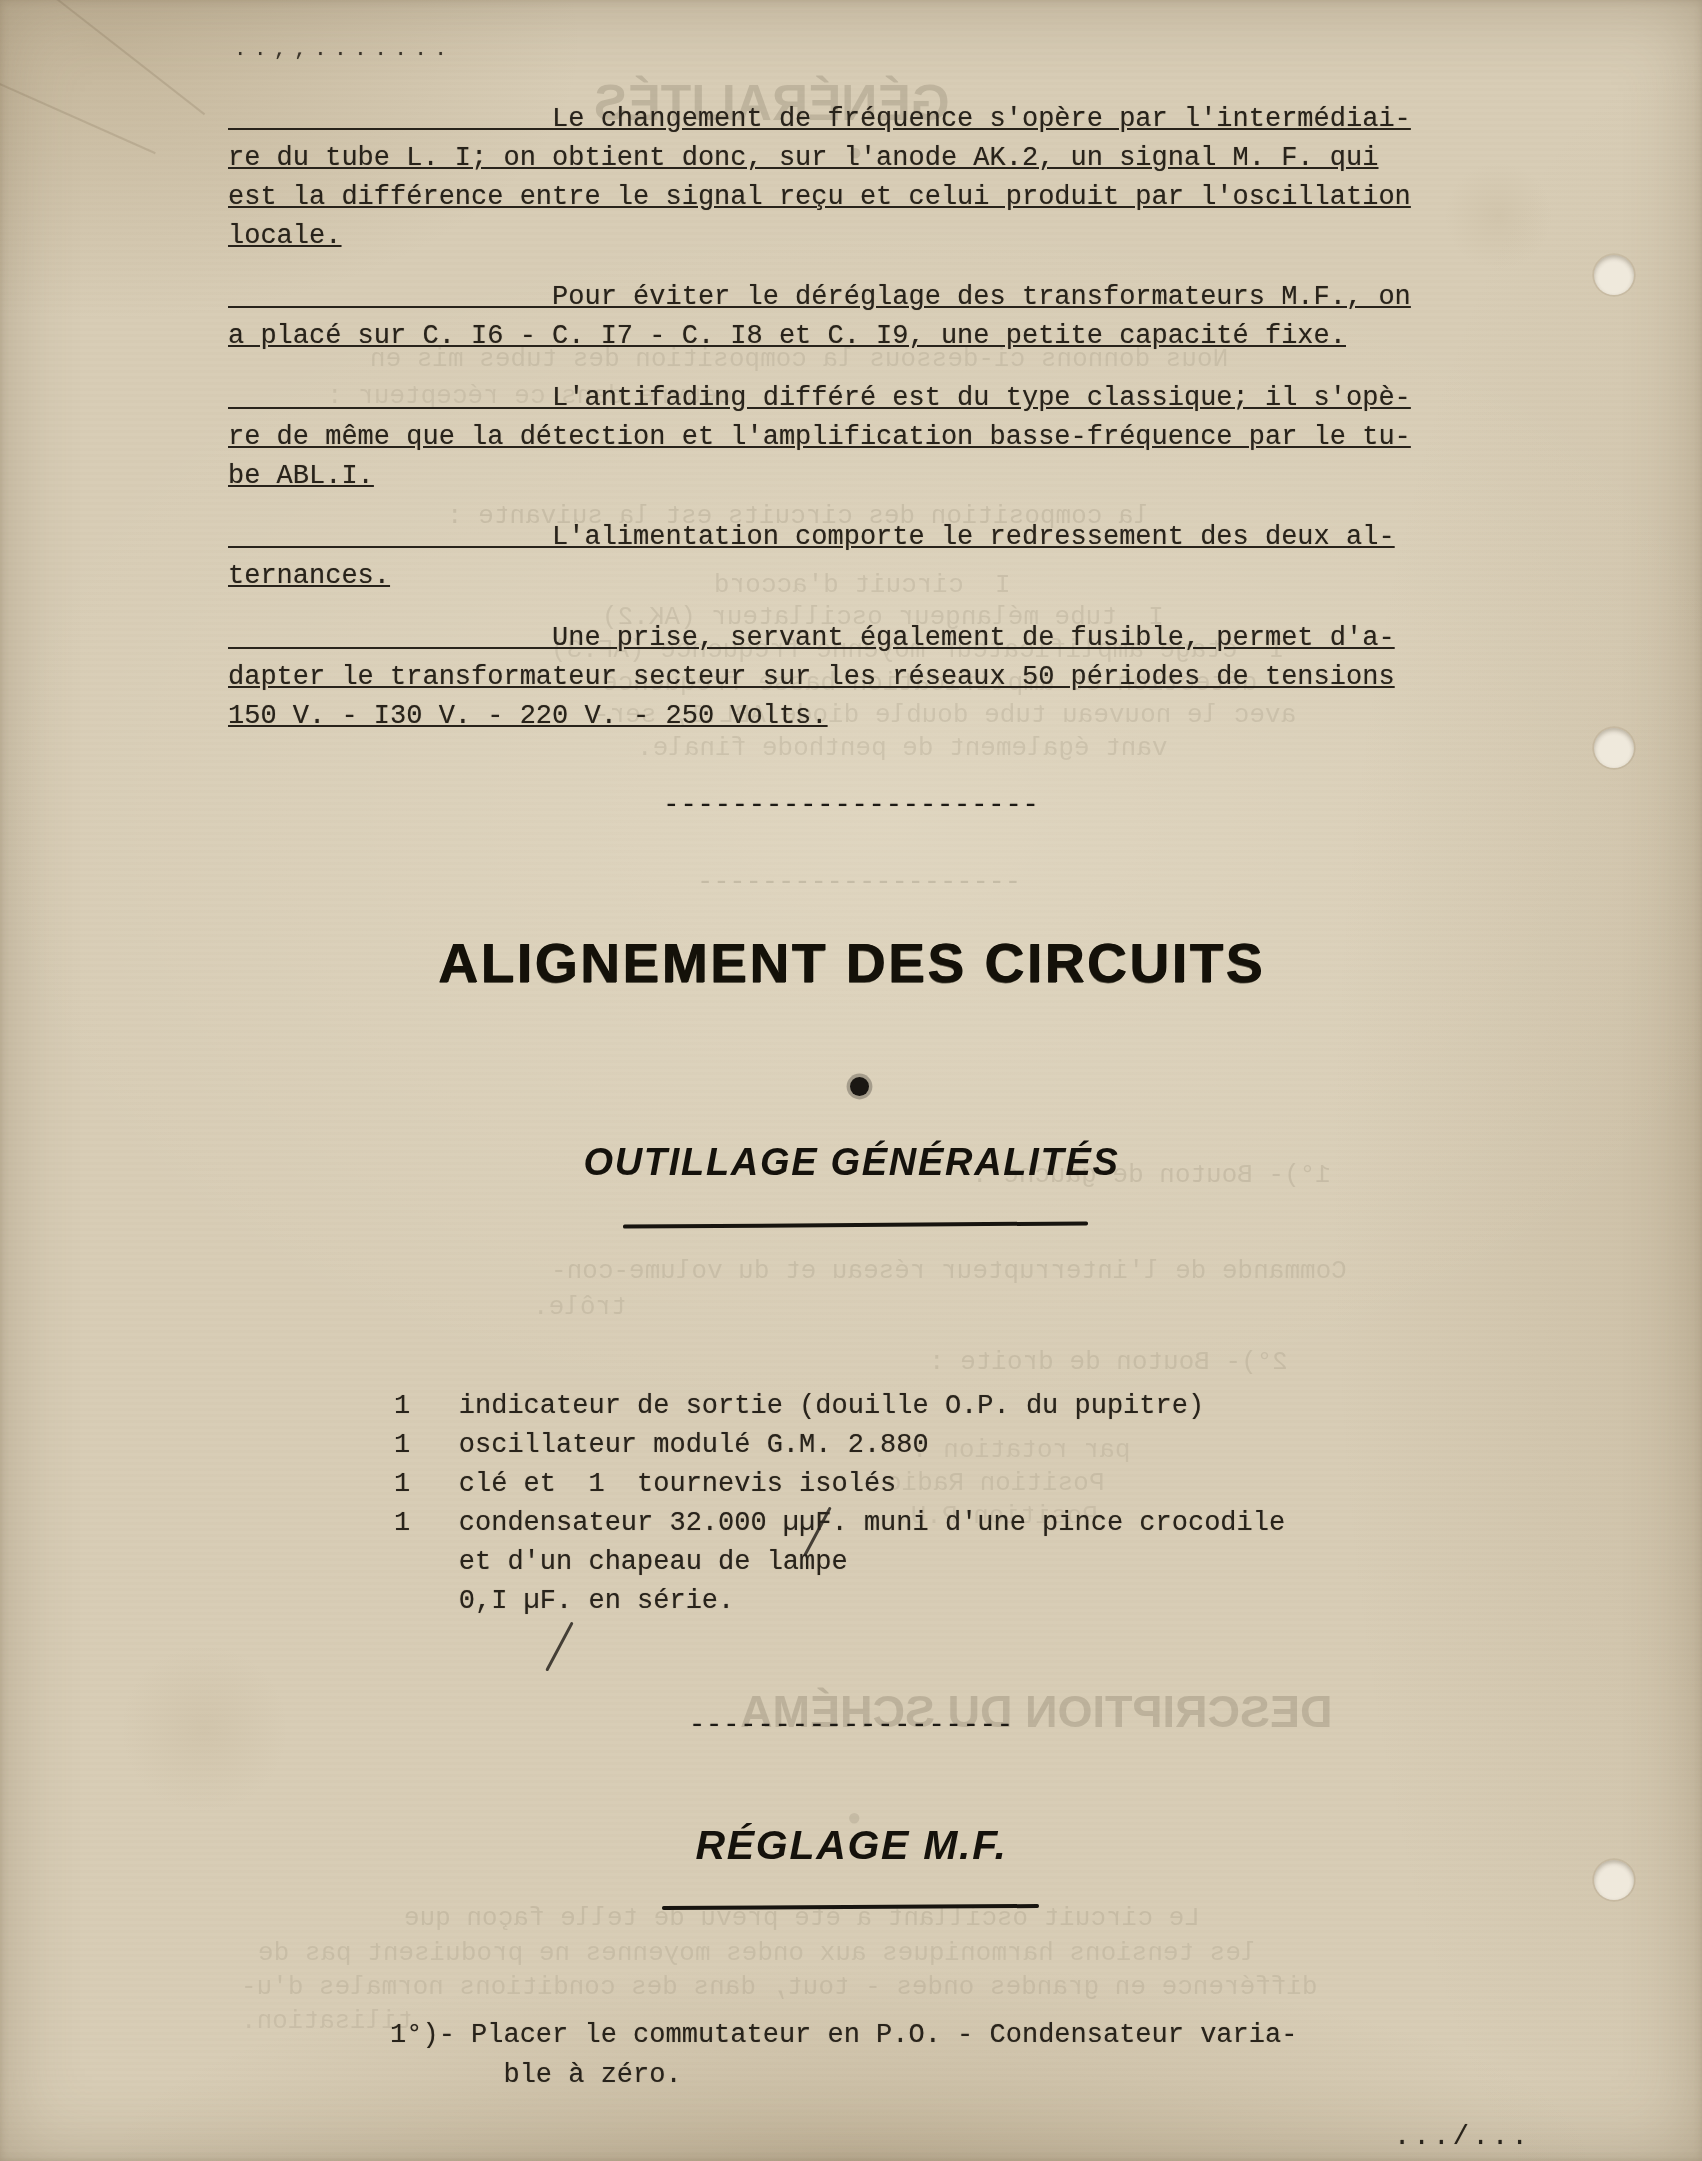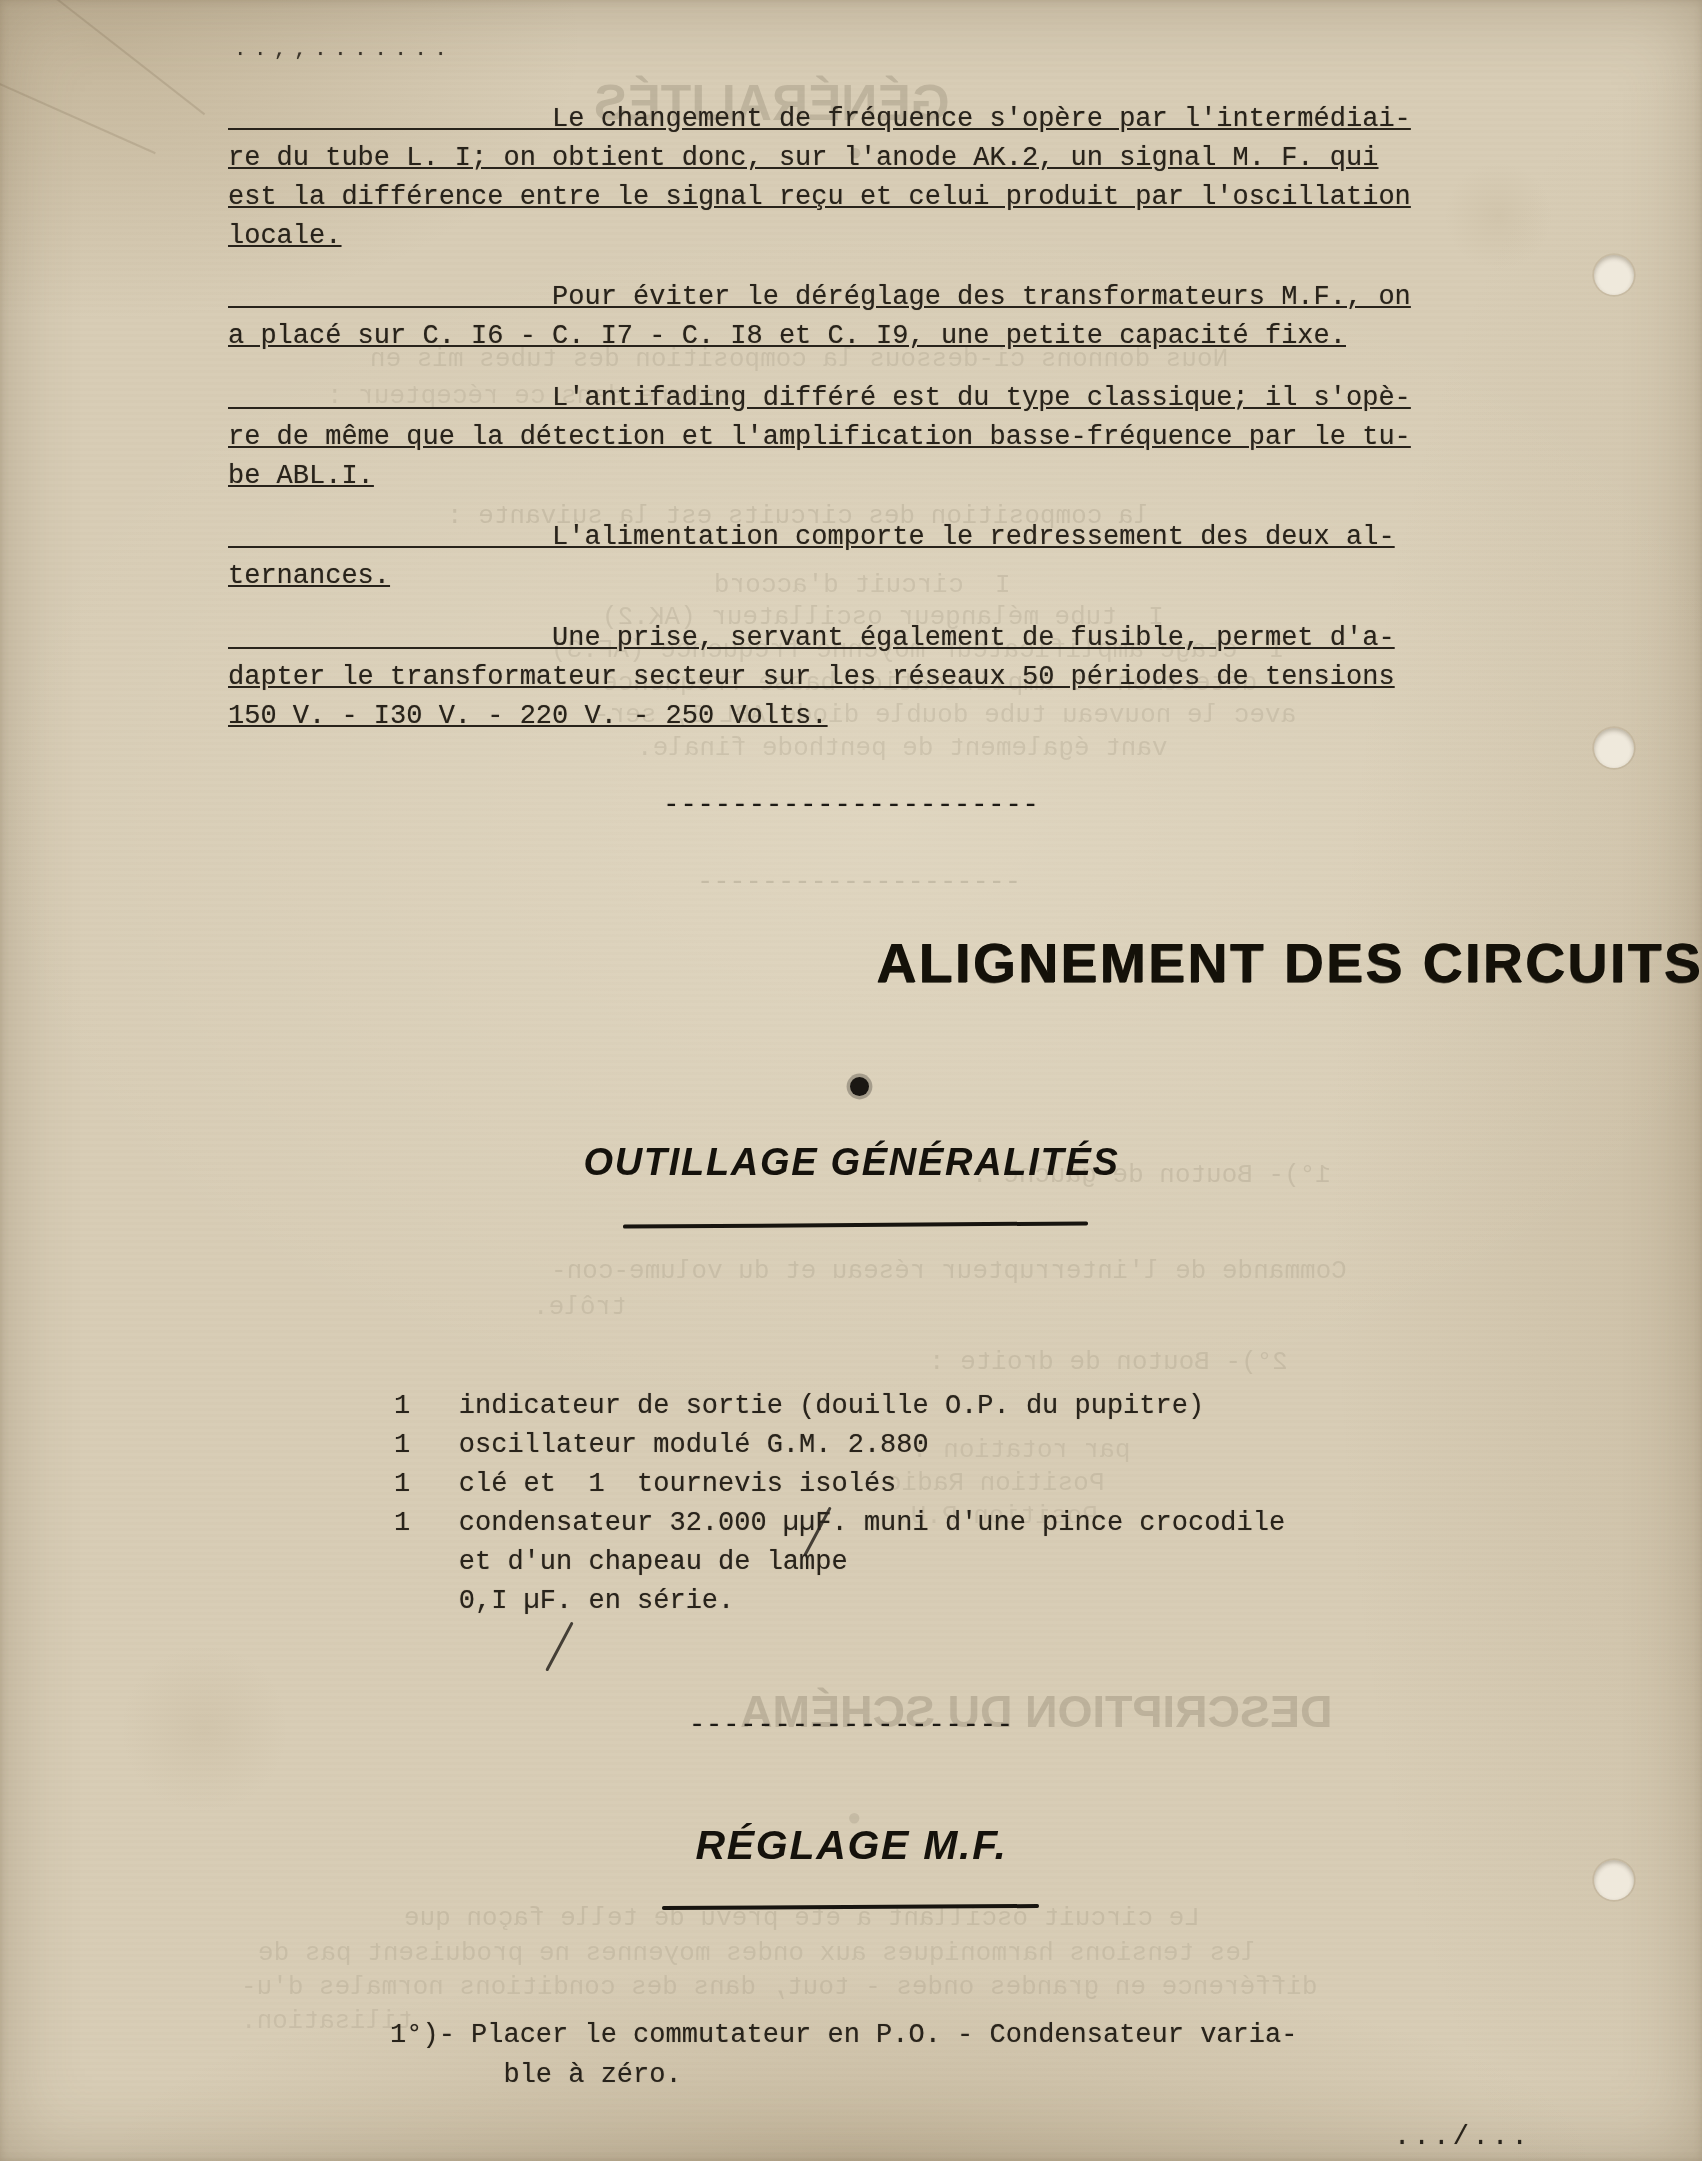--- a/index.html
+++ b/index.html
@@ -42,21 +42,21 @@
   }
   .body-text{position:absolute;left:228px;top:100px;font-size:27px;line-height:39px;}
   .para{margin:0 0 22.4px 0;text-decoration:underline;}
 
   .sep{position:absolute;left:0;width:100%;text-align:center;font-size:27px;color:#1d1a15;letter-spacing:0.9px;text-shadow:0 0 0.9px rgba(30,25,18,0.5);}
   .sep1{top:790px;}
   .sep2{top:1710px;}
 
   .main-heading{
     position:absolute;left:0;top:931px;width:100%;margin:0;
-    text-align:right;
+    text-align:center;
     font-family:"Liberation Sans", sans-serif;
     font-weight:bold;font-size:55px;letter-spacing:2.6px;
     color:#141109;
     text-shadow:0.9px 0 0 #141109, 0 0.9px 0 rgba(20,17,9,0.6);
   }
   .bullet{
     position:absolute;left:850px;top:1077px;
     width:19px;height:19px;border-radius:50%;
     background:#1a1713;
     box-shadow:0 0 0 3.4px rgba(26,23,19,0.28);

